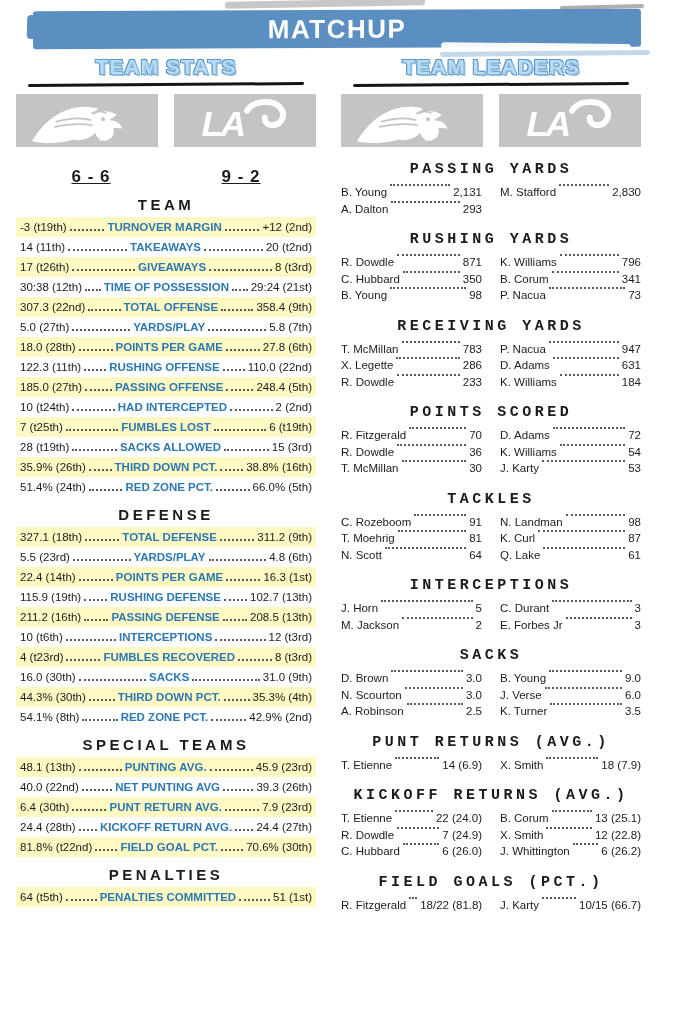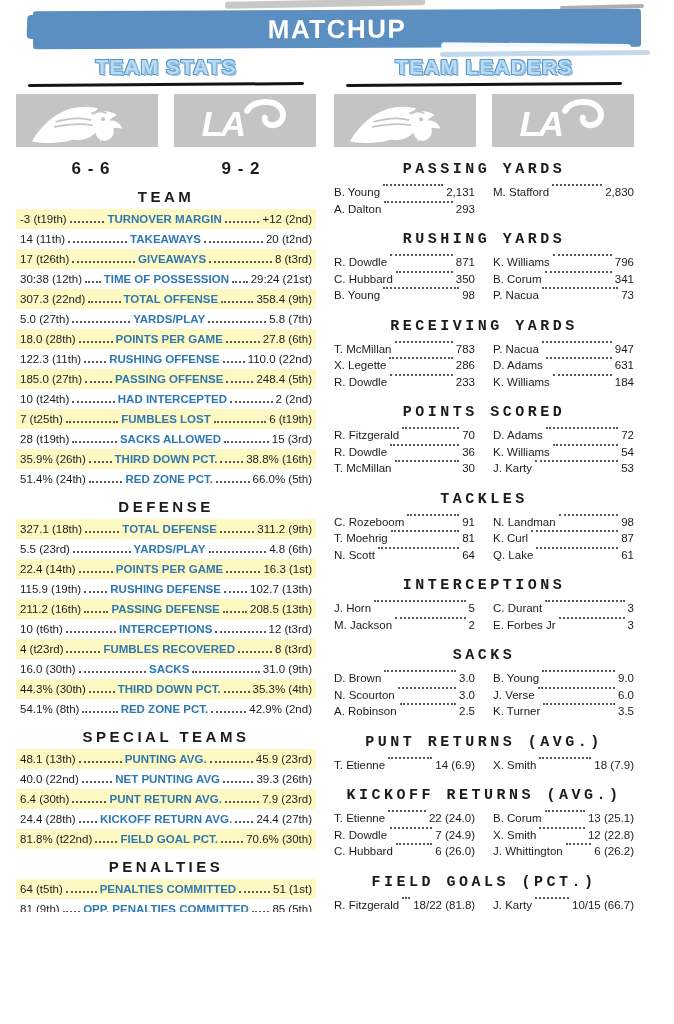--- a/index.html
+++ b/index.html
@@ -21,33 +21,33 @@
           transform:rotate(-.25deg);border-radius:3px;display:flex;align-items:center;justify-content:center;}
   .banner::before{content:"";position:absolute;left:-6px;top:4px;width:30px;height:24px;background:#5b8ec1;
           border-radius:4px;transform:rotate(2deg);}
   .banner::after{content:"";position:absolute;right:10px;bottom:-3px;width:190px;height:7px;background:#ffffff;
           transform:rotate(.8deg);border-radius:4px;opacity:.95;}
   .banner-title{font-size:26px;font-weight:bold;letter-spacing:1.5px;color:#ffffff;}
 
   
   .col{position:absolute;top:55px;width:300px;}
   .col-left{left:16px;}
-  .col-right{left:334px;}
+  .col-right{left:341px;}
 
   .col-heading{text-align:center;font-size:21px;font-weight:bold;letter-spacing:1px;
       color:#b8dcf5;
       text-shadow:2px 2px 0 #8db9dd,-1px -1px 0 #5795c6,1px -1px 0 #5795c6,-1px 1px 0 #5795c6,1px 1px 0 #5795c6;}
   .heading-underline{height:3px;background:#161616;border-radius:2px;margin:4px 12px 0;
       transform:rotate(-.4deg);}
 
   .logo-row{display:flex;gap:16px;margin-top:8px;}
   .logo-box{flex:1;height:53px;background:#c4c4c4;display:flex;align-items:center;justify-content:center;overflow:hidden;}
   .logo-box svg{height:44px;width:auto;}
 
-  .records{display:flex;margin-top:12px;}
+  .records{display:flex;margin-top:20px;text-decoration:underline;}
   .record{flex:1;text-align:center;font-size:17px;font-weight:bold;letter-spacing:1px;}
 
   
   .sec-title{text-align:center;font-size:15px;font-weight:bold;letter-spacing:3.5px;
       margin:9px 0 4px;color:#1b1b1b;white-space:nowrap;}
   .stat-row{display:flex;align-items:flex-end;padding:3px 4px;font-size:11.5px;line-height:14px;}
   .stat-row.alt{background:#fef9c3;}
   .stat-row .lv,.stat-row .rv{white-space:nowrap;color:#1c1c1c;}
   .stat-row .lbl{white-space:nowrap;color:#2e78b0;font-weight:bold;}
   .dots{flex:1;border-bottom:2px dotted #5a5a5a;margin:0 3px 3px;min-width:8px;}

